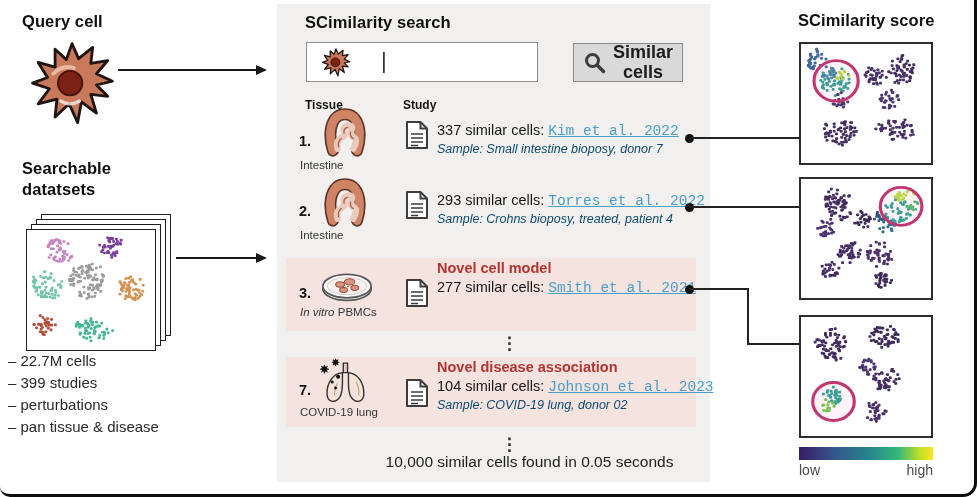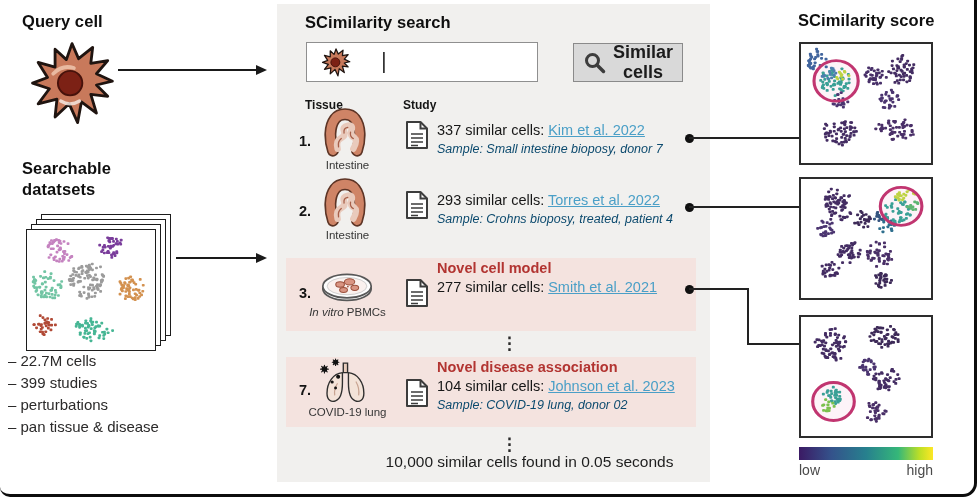--- a/index.html
+++ b/index.html
@@ -8,23 +8,23 @@
           border-right:3px solid #0d0d0d;border-bottom:3px solid #0d0d0d;
           border-bottom-right-radius:14px;border-bottom-left-radius:10px;box-sizing:border-box;}
   .abs{position:absolute;}
   .sec-title{font-weight:bold;font-size:16.5px;color:#0f0f0f;letter-spacing:.1px;}
   .panel{background:#f1f0ee;}
   .hl-row{background:#f4e3df;}
   .rank{font-weight:bold;font-size:14.5px;color:#141414;}
   .col-h{font-weight:bold;font-size:12px;color:#141414;}
   .row-main{font-size:14.5px;color:#171717;white-space:nowrap;}
   .row-sample{font-size:12.5px;font-style:italic;color:#0c4a6e;white-space:nowrap;}
-  .link{color:#4a9fc7;text-decoration:underline;cursor:pointer;}
+  .link{color:#4a9fc7;text-decoration:underline;cursor:pointer;font-family:Liberation Mono, monospace;}
   .tag{font-size:14.5px;font-weight:bold;color:#b23431;white-space:nowrap;}
-  .tissue-label{font-size:11.5px;color:#363636;text-align:center;width:95px;white-space:nowrap;}
+  .tissue-label{font-size:11.5px;color:#363636;text-align:left;width:95px;white-space:nowrap;}
   .bullet{font-size:15px;line-height:22px;color:#2b2a2a;white-space:nowrap;}
   .hline{height:2px;background:#222;}
   .vline{width:2px;background:#222;}
   .cdot{width:9px;height:9px;border-radius:50%;background:#101010;}
   .arrow-line{height:2px;background:#1a1a1a;}
   .arrow-head{width:0;height:0;border-top:5px solid transparent;border-bottom:5px solid transparent;border-left:11px solid #1a1a1a;}
   .search-box{background:#fff;border:1.5px solid #8f8f8f;box-sizing:border-box;}
   .btn{background:#d9d9d9;border:1px solid #8a8a8a;display:flex;align-items:center;justify-content:center;gap:6px;cursor:pointer;box-sizing:border-box;}
   .btn-label{font-weight:bold;font-size:18px;line-height:1.08;color:#1c1c1c;text-align:center;}
   .cursor-bar{font-size:22px;color:#333;font-weight:400;}

